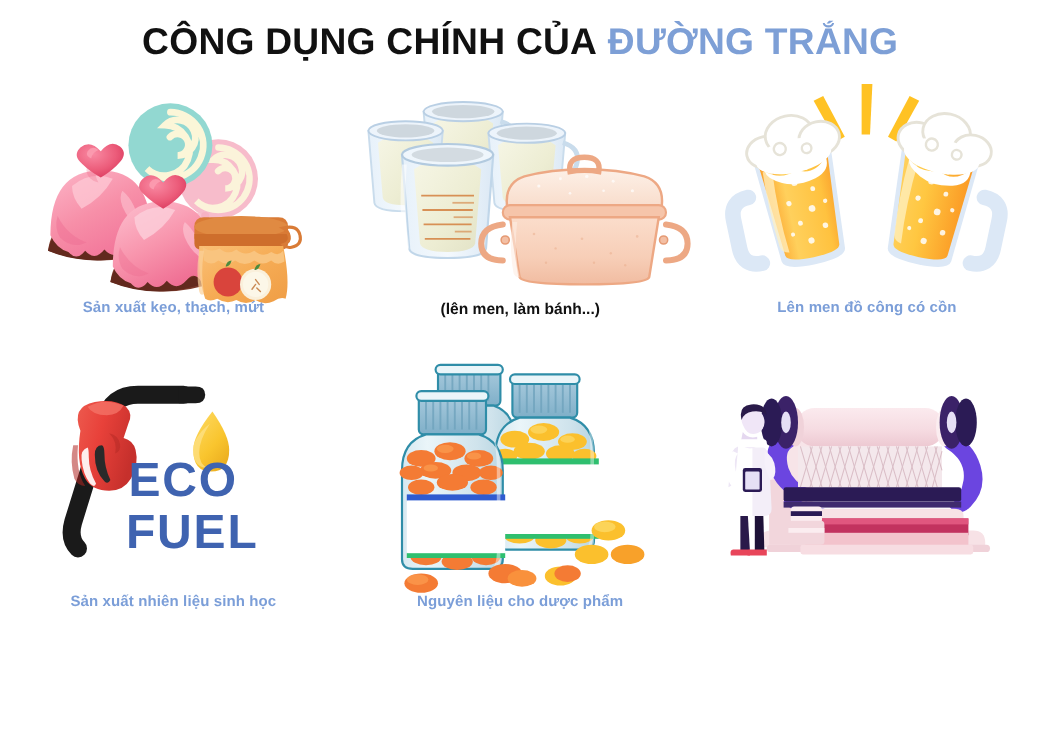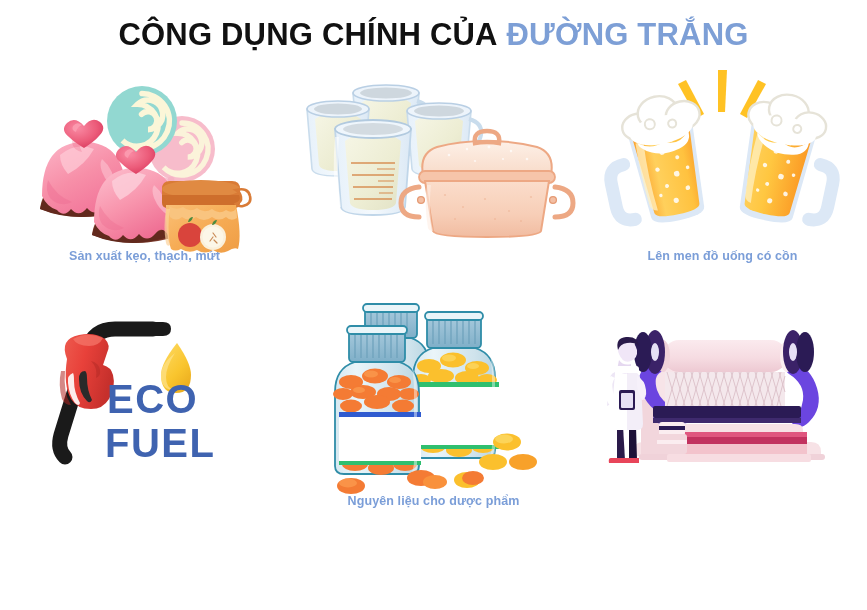--- a/index.html
+++ b/index.html
@@ -287,20 +287,21 @@
               <circle cx="232" cy="130" r="1.1"></circle>
                 <circle cx="196" cy="152" r="1"></circle>
               <circle cx="156" cy="152" r="1"></circle>
                 <circle cx="222" cy="154" r="1"></circle>
             </g>
             <path d="M132 118 q-3 26 2 46 q-4 0 -5 -3 q-4 -22 -1 -43 z" fill="#FDEDE3" opacity="0.6"></path>
           </g>
         </svg>
       </div>
       <div class="captions">
+        <div class="subcaption">(lên men, làm bánh...)</div>
       </div>
     </div>
 
     <div class="cell">
       <div class="art">
         <svg width="225" height="180" viewBox="0 0 225 180">
           <defs>
             <linearGradient id="beerL" x1="0" y1="0" x2="1" y2="0">
               <stop offset="0" stop-color="#FCA32E"></stop>
               <stop offset="0.3" stop-color="#FFD05C"></stop>
@@ -372,21 +373,21 @@
               <ellipse cx="188" cy="56" rx="16" ry="13" fill="#FFFFFF" stroke="#E6E3D8" stroke-width="2.4"></ellipse>
               <ellipse cx="164" cy="66" rx="32" ry="14" fill="#FFFFFF"></ellipse>
               <path d="M138 74 q12 10 26 4 q14 8 26 -6 q2 12 -12 16 q-16 4 -28 -2 q-12 -6 -12 -12 z" fill="#FFFFFF"></path>
               <circle cx="154" cy="58" r="5" fill="none" stroke="#E6E3D8" stroke-width="2"></circle>
               <circle cx="176" cy="62" r="4" fill="none" stroke="#E6E3D8" stroke-width="2"></circle>
             </g>
           </g>
         </svg>
       </div>
       <div class="captions">
-        <div class="caption">Lên men đồ uống có cồn</div>
+        <div class="caption">Lên men đồ công có cồn</div>
       </div>
     </div>
 
     <div class="cell row2">
       <div class="art">
         <svg width="240" height="170" viewBox="0 0 240 170">
           <defs>
             <linearGradient id="nozG" x1="0" y1="0" x2="1" y2="0.4">
               <stop offset="0" stop-color="#ED5A4E"></stop>
               <stop offset="0.45" stop-color="#E8413A"></stop>
@@ -414,20 +415,23 @@
           </g>
 
           <g>
             <path d="M152 34 q14 20 14 32 q0 18 -15 18 q-15 0 -15 -18 q0 -12 16 -32 z" fill="url(#dropG)"></path>
             <path d="M150 44 q-9 14 -9 24 q0 11 8 13 q-12 0 -13 -13 q-1 -12 14 -24 z" fill="#FDE28C" opacity="0.7"></path>
           </g>
 
           <text x="82" y="104" fill="#3F63B0" font-family="Liberation Sans, sans-serif" font-size="40" font-weight="bold" letter-spacing="1.5">ECO</text>
           <text x="80" y="148" fill="#3F63B0" font-family="Liberation Sans, sans-serif" font-size="40" font-weight="bold" letter-spacing="1.5">FUEL</text>
         </svg>
+      </div>
+      <div class="captions">
+        <div class="caption">Sản xuất nhiên liệu sinh học</div>
       </div>
     </div>
 
     <div class="cell row2">
       <div class="art">
         <svg width="225" height="200" viewBox="0 0 225 200">
           <defs>
             <linearGradient id="glassB" x1="0" y1="0" x2="1" y2="0">
               <stop offset="0" stop-color="#D6E8F0"></stop>
               <stop offset="0.25" stop-color="#EAF5F9"></stop>

